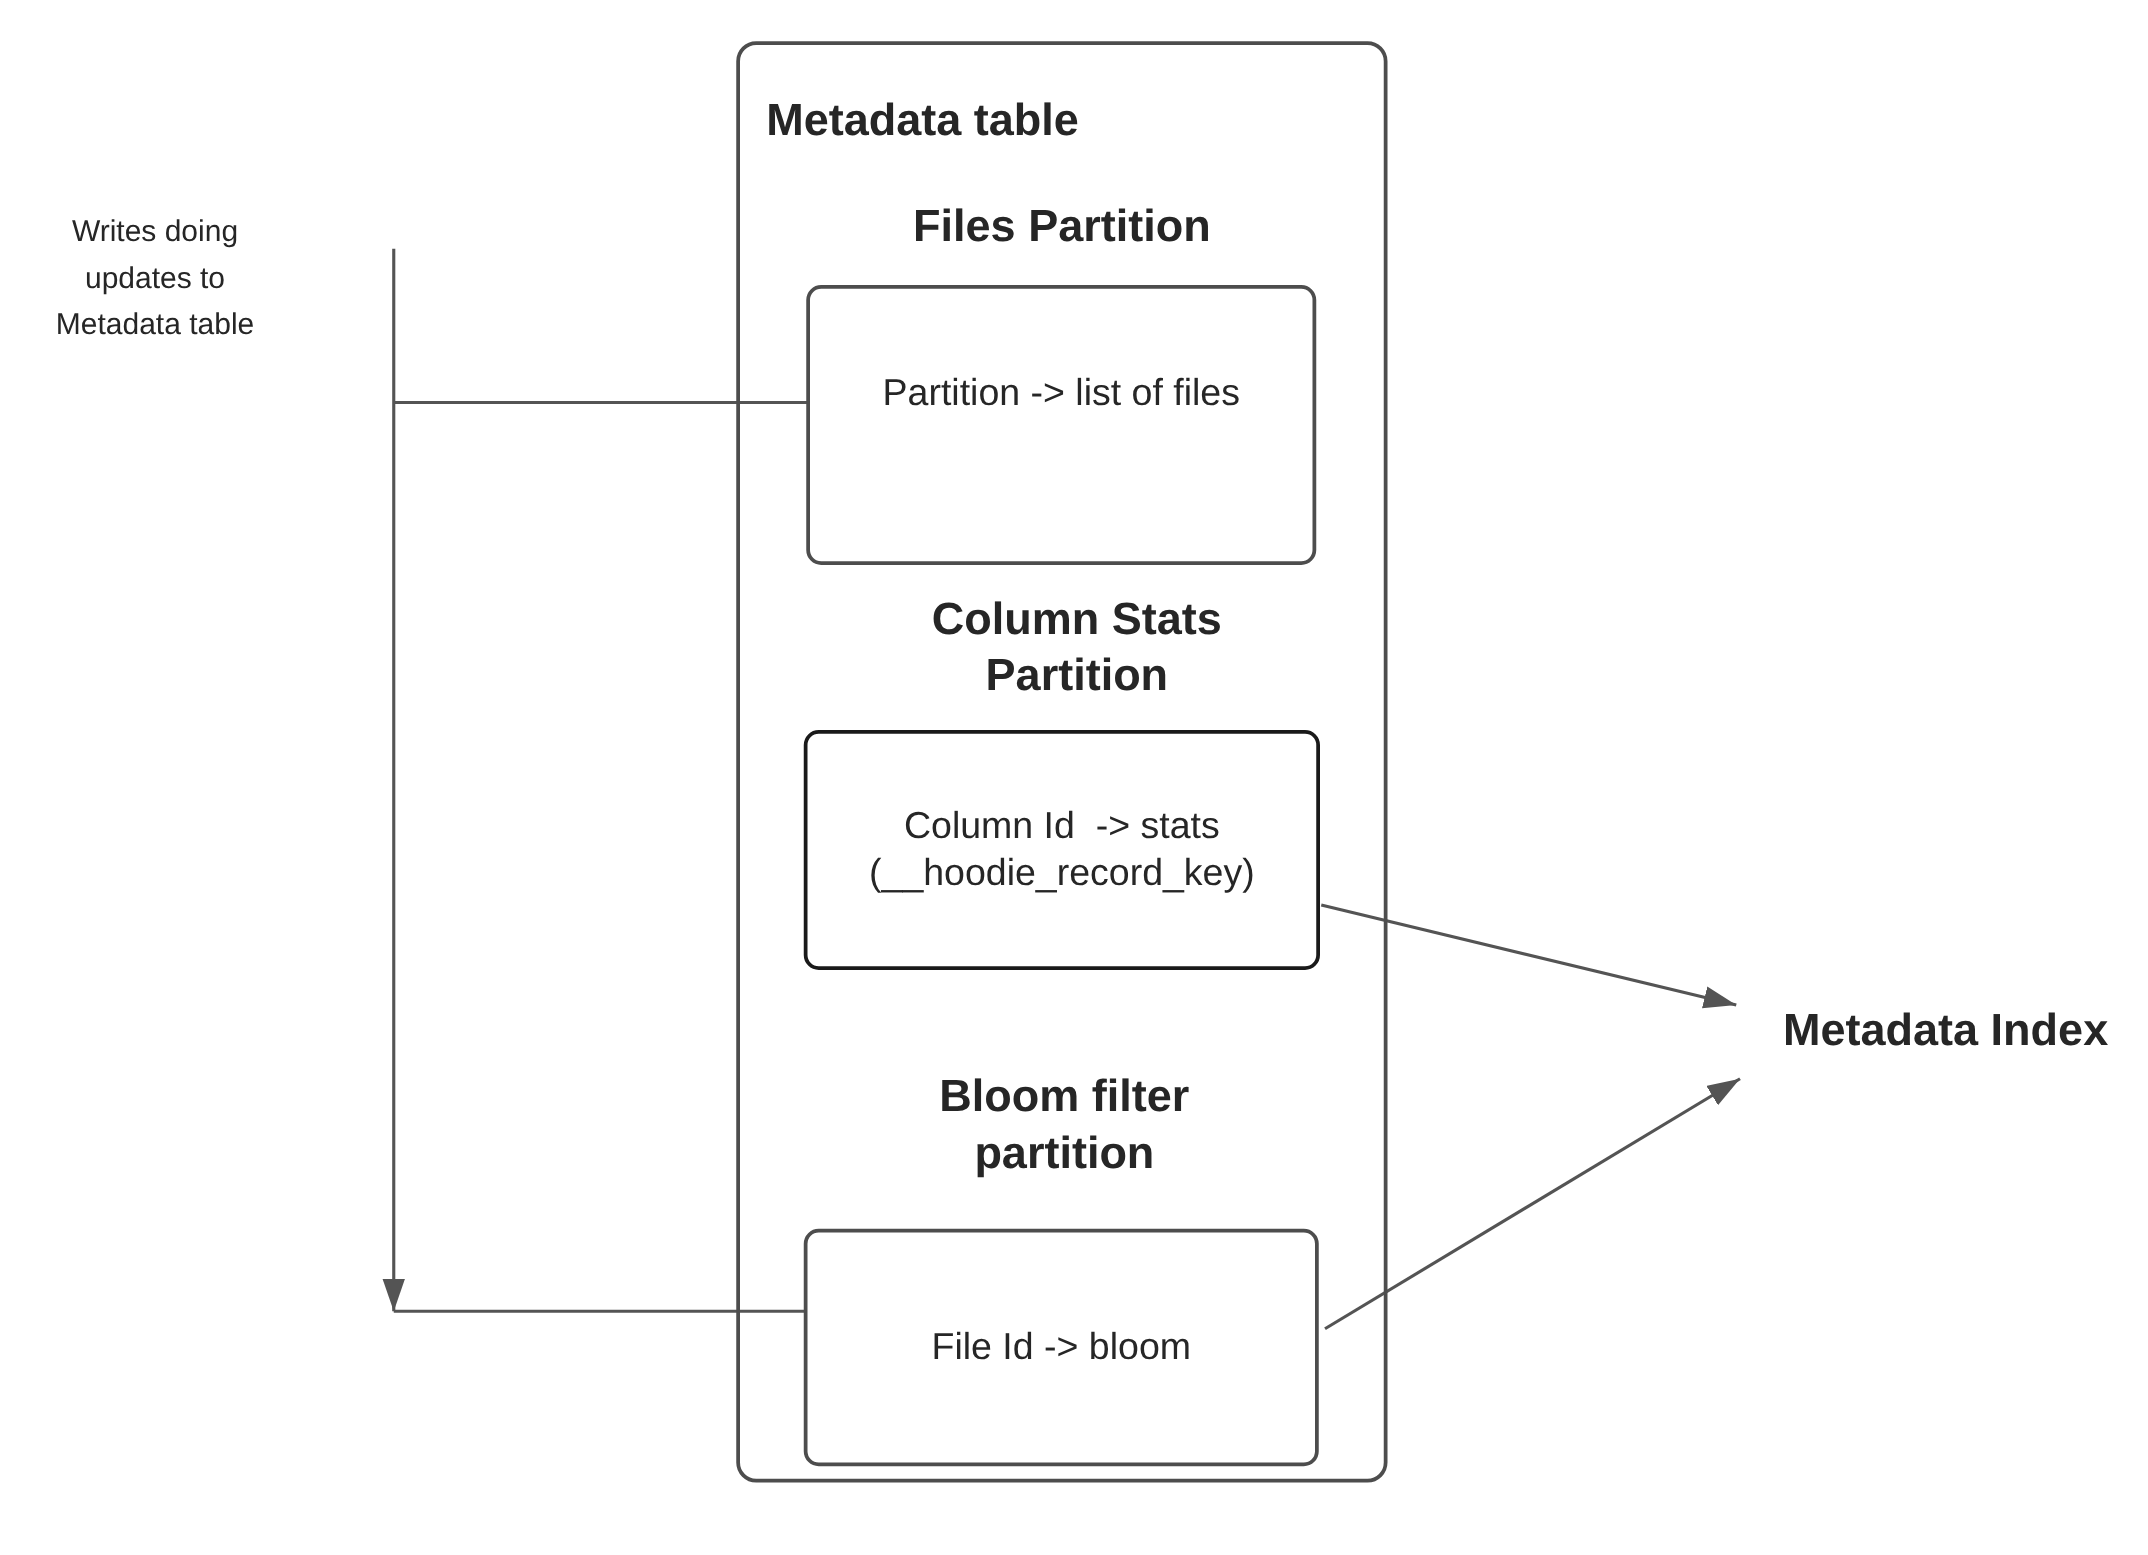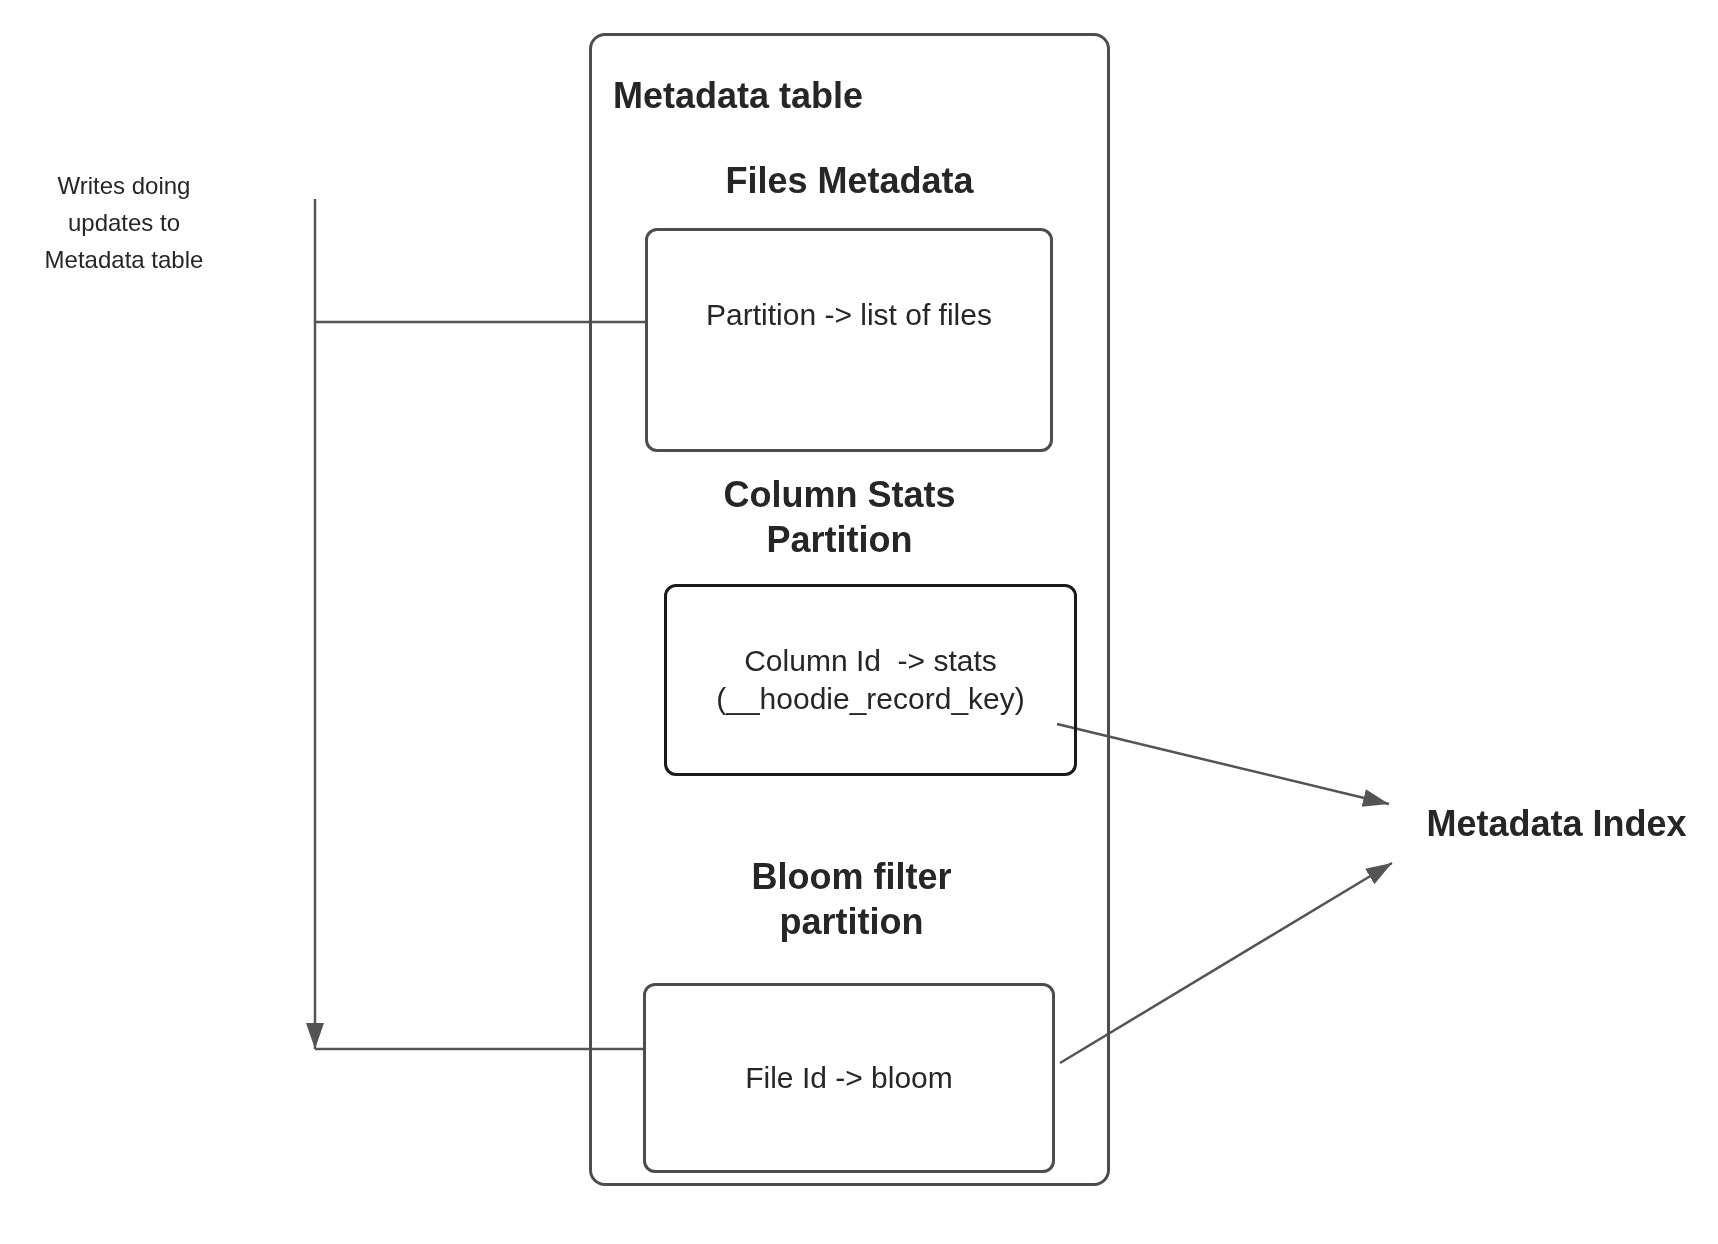--- a/index.html
+++ b/index.html
@@ -40,21 +40,20 @@
     align-items: center;
     justify-content: center;
     text-align: center;
   }
   .box.outer {
     border-radius: 16px;
   }
   .box.stats {
     border-color: var(--stats-border, #1a1a1a);
     border-width: 3.5px;
-    margin-left: 21px;
   }
   .box.text-high {
     padding-bottom: 50px;
   }
   .body-text {
     font-size: 30px;
     line-height: 38px;
     white-space: pre-wrap;
     text-align: center;
   }
@@ -78,21 +77,21 @@
     font-size: 24px;
     line-height: 37px;
     text-align: center;
     white-space: pre-line;
   }
   
   .pos-outer        { left: 589px; top: 33px;  width: 521px; height: 1153px; }
   .pos-table-title  { left: 613px; top: 74px; }
   .pos-files-head   { left: 589px; top: 158px; width: 521px; }
   .pos-files-box    { left: 645px; top: 228px; width: 408px; height: 224px; }
-  .pos-stats-head   { left: 579px; top: 472px; width: 521px; }
+  .pos-stats-head   { left: 601px; top: 472px; width: 521px; }
   .pos-stats-box    { left: 643px; top: 584px; width: 413px; height: 192px; }
   .pos-bloom-head   { left: 589px; top: 854px; width: 525px; }
   .pos-bloom-box    { left: 643px; top: 967px; width: 412px; height: 190px; margin-top: 16px; }
   .pos-left-note    { left: 4px;   top: 167px; width: 240px; }
   .pos-index-title  { left: 1376px; top: 802px; width: 361px; text-align: center; }
   .pos-index-note   { left: 1397px; top: 896px; width: 320px; line-height: 36px; }
 </style>
 </head>
 <body>
 
@@ -117,21 +116,21 @@
   </svg>
 
   <div class="note pos-left-note">Writes doing
 updates to
 Metadata table</div>
 
   <div class="box outer pos-outer"></div>
 
   <div class="title pos-table-title">Metadata table</div>
 
-  <div class="heading pos-files-head">Files Metadata</div>
+  <div class="heading pos-files-head">Files Partition</div>
   <div class="box text-high pos-files-box">
     <div class="body-text">Partition -&gt; list of files</div>
   </div>
 
   <div class="heading pos-stats-head">Column Stats
 Partition</div>
   <div class="box stats pos-stats-box">
     <div class="body-text">Column Id  -&gt; stats
 (__hoodie_record_key)</div>
   </div>

